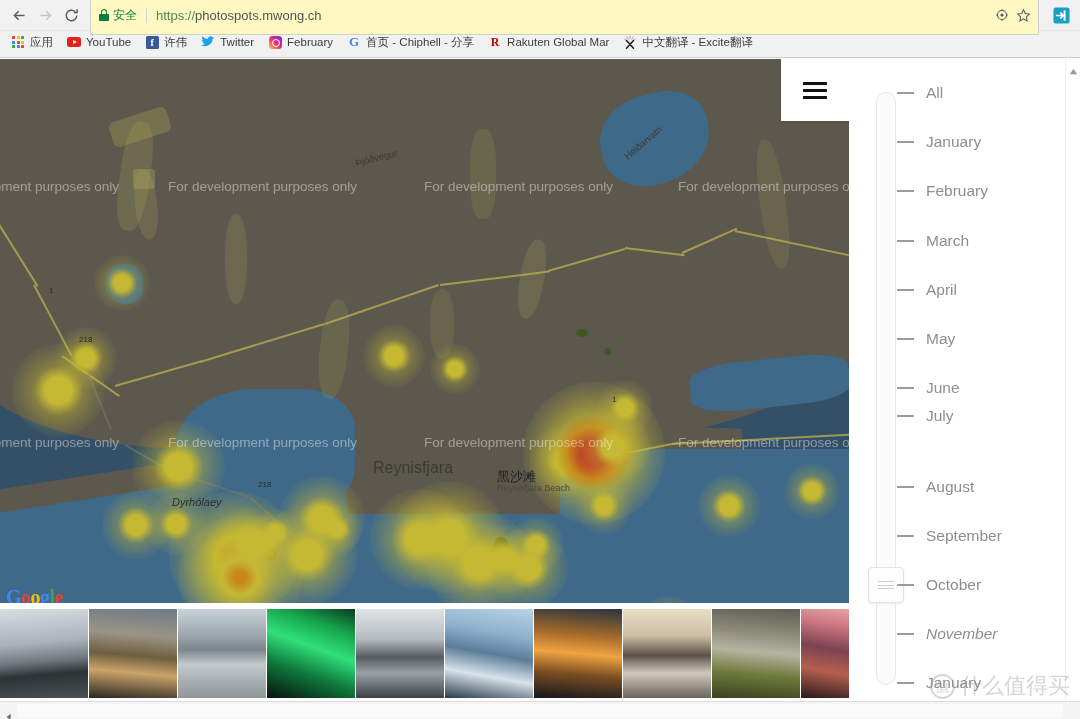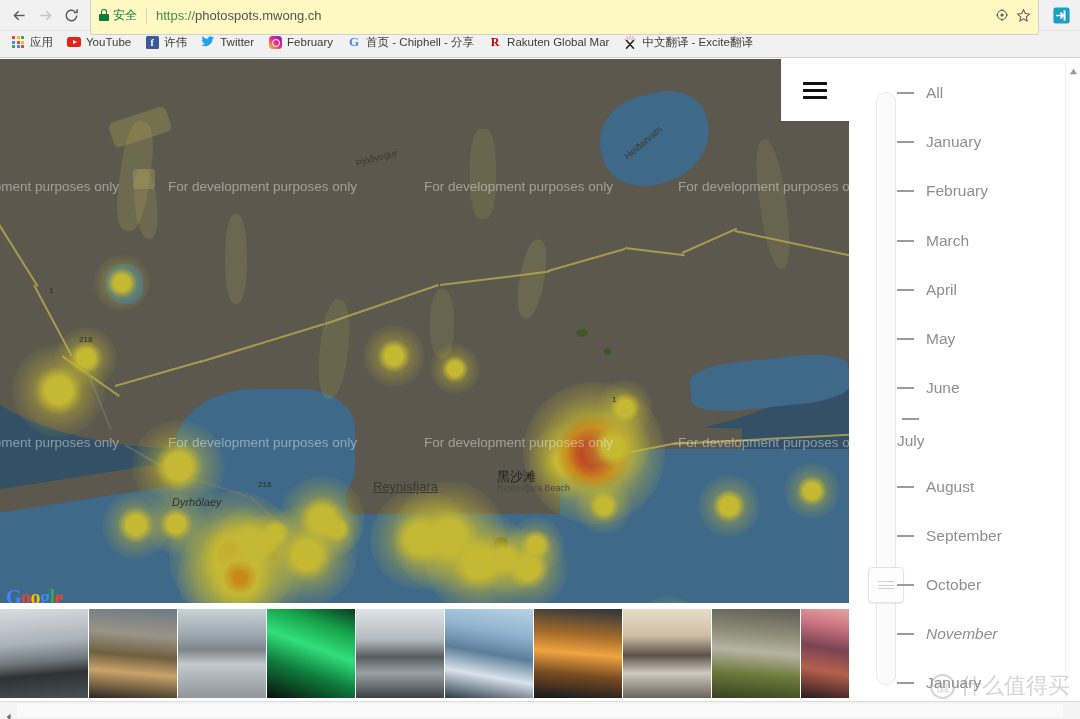--- a/index.html
+++ b/index.html
@@ -426,21 +426,21 @@
       <div class="wm" style="left:424px; top:376px;">For development purposes only</div>
       <div class="wm" style="left:678px; top:376px;">For development purposes only</div>
 
       <div class="maplbl" style="left:620px; top:78px; transform: rotate(-40deg);">Heiðarvatn</div>
       <div class="maplbl" style="left:355px; top:93px; transform: rotate(-14deg);">Þjóðvegur</div>
       <div class="maplbl shield" style="left:49px; top:227px;">1</div>
       <div class="maplbl shield" style="left:79px; top:276px;">218</div>
       <div class="maplbl shield" style="left:612px; top:336px;">1</div>
       <div class="maplbl shield" style="left:258px; top:421px;">218</div>
       <div class="maplbl it" style="left:172px; top:437px;text-align:right;">Dyrhólaey</div>
-      <div class="maplbl" style="left:373px; top:420px; font-size:13px;text-decoration:underline;">Reynisfjara</div>
+      <div class="maplbl" style="left:373px; top:400px; font-size:16px;">Reynisfjara</div>
       <div class="maplbl cn" style="left:497px; top:409px;">黑沙滩</div>
       <div class="maplbl sm" style="left:497px; top:424px;">Reynisfjara Beach</div>
 
       <div class="gmlogo"><span>G</span><span>o</span><span>o</span><span>g</span><span>l</span><span>e</span></div>
     </div>
 
     <div id="menu-panel">
       <div id="hamburger">
         <i></i>
           <i></i>
@@ -477,21 +477,21 @@
             <span class="mlabel">April</span>
           </div>
           <div class="month" style="top: 270px;">
             <span class="tick"></span>
             <span class="mlabel">May</span>
           </div>
           <div class="month" style="top: 319.2px;">
             <span class="tick"></span>
             <span class="mlabel">June</span>
           </div>
-          <div class="month" style="top: 359px; flex-direction: column;">
+          <div class="month" style="top: 347px;">
             <span class="tick"></span>
             <span class="mlabel">July</span>
           </div>
           <div class="month" style="top: 417.6px;">
             <span class="tick"></span>
             <span class="mlabel">August</span>
           </div>
           <div class="month" style="top: 466.8px;">
             <span class="tick"></span>
             <span class="mlabel">September</span>

